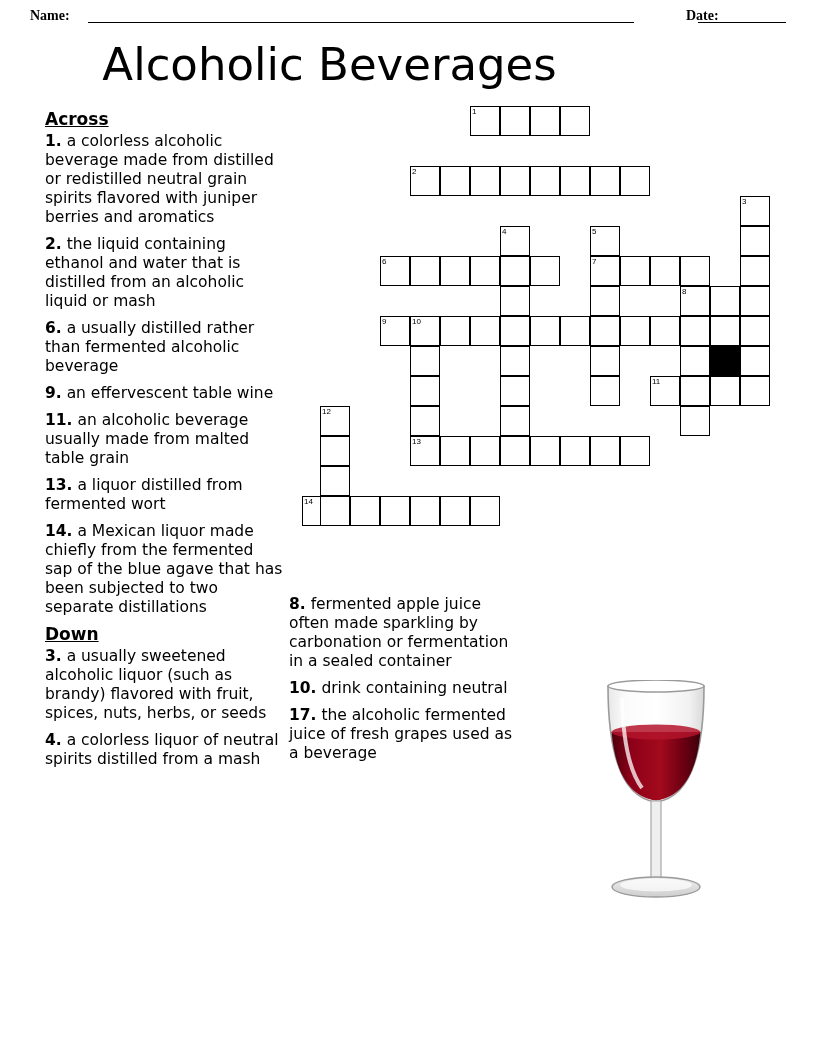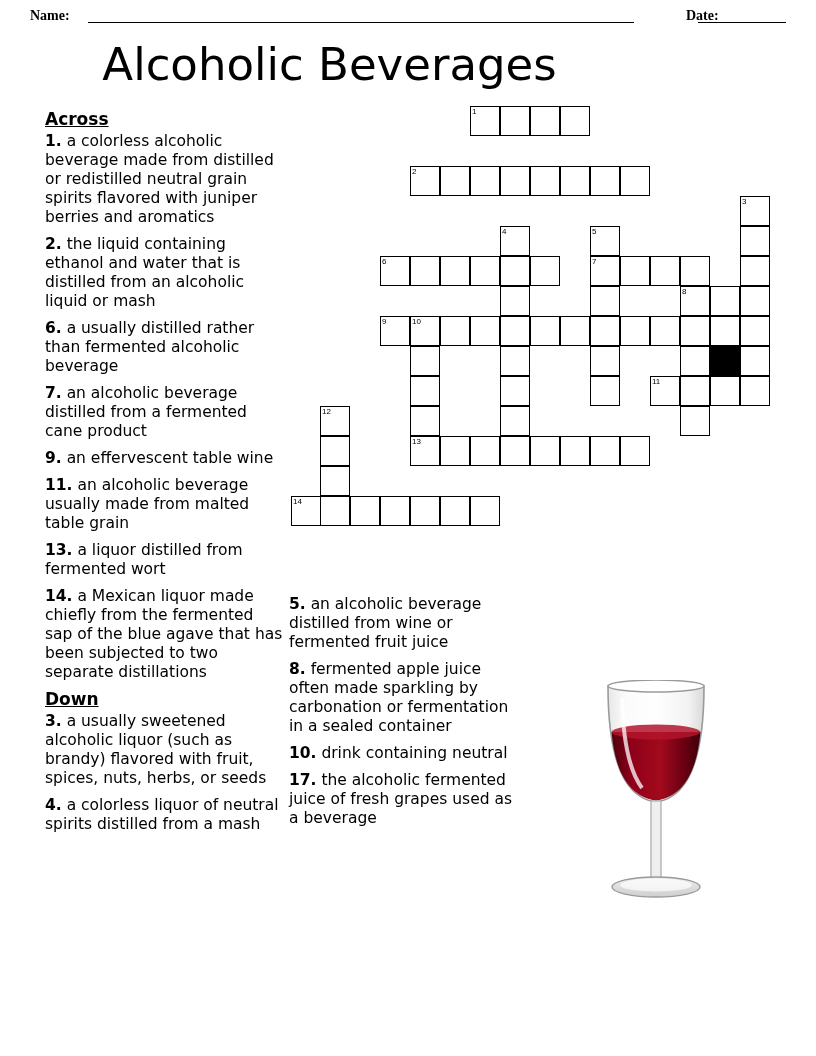--- a/index.html
+++ b/index.html
@@ -166,24 +166,20 @@
     </div>
     <div class="clue">
       <span class="num">2.</span>
       <span>the liquid containing ethanol and water that is distilled from an alcoholic liquid or mash</span>
     </div>
     <div class="clue">
       <span class="num">6.</span>
       <span>a usually distilled rather than fermented alcoholic beverage</span>
     </div>
     <div class="clue">
-      <span class="num">7.</span>
-      <span>an alcoholic beverage distilled from a fermented cane product</span>
-    </div>
-    <div class="clue">
       <span class="num">9.</span>
       <span>an effervescent table wine</span>
     </div>
     <div class="clue">
       <span class="num">11.</span>
       <span>an alcoholic beverage usually made from malted table grain</span>
     </div>
     <div class="clue">
       <span class="num">13.</span>
       <span>a liquor distilled from fermented wort</span>
@@ -199,24 +195,20 @@
       <span class="num">3.</span>
       <span>a usually sweetened alcoholic liquor (such as brandy) flavored with fruit, spices, nuts, herbs, or seeds</span>
     </div>
     <div class="clue">
       <span class="num">4.</span>
       <span>a colorless liquor of neutral spirits distilled from a mash</span>
     </div>
   </div>
 
   <div class="clue-col" id="clues-col-2">
-    <div class="clue">
-      <span class="num">5.</span>
-      <span>an alcoholic beverage distilled from wine or fermented fruit juice</span>
-    </div>
     <div class="clue">
       <span class="num">8.</span>
       <span>fermented apple juice often made sparkling by carbonation or fermentation in a sealed container</span>
     </div>
     <div class="clue">
       <span class="num">10.</span>
       <span>drink containing neutral</span>
     </div>
     <div class="clue">
       <span class="num">17.</span>
@@ -316,21 +308,21 @@
         <span class="cnum">13</span>
       </div>
       <div class="cell" style="left: 150px; top: 330px;"></div>
       <div class="cell" style="left: 180px; top: 330px;"></div>
       <div class="cell" style="left: 210px; top: 330px;"></div>
       <div class="cell" style="left: 240px; top: 330px;"></div>
       <div class="cell" style="left: 270px; top: 330px;"></div>
       <div class="cell" style="left: 300px; top: 330px;"></div>
       <div class="cell" style="left: 330px; top: 330px;"></div>
       <div class="cell" style="left: 30px; top: 360px;"></div>
-      <div class="cell" style="left: 1px; top: 390px;">
+      <div class="cell" style="left: 12px; top: 390px;">
         <span class="cnum">14</span>
       </div>
       <div class="cell" style="left: 30px; top: 390px;"></div>
       <div class="cell" style="left: 60px; top: 390px;"></div>
       <div class="cell" style="left: 90px; top: 390px;"></div>
       <div class="cell" style="left: 120px; top: 390px;"></div>
       <div class="cell" style="left: 150px; top: 390px;"></div>
       <div class="cell" style="left: 180px; top: 390px;"></div>
     </div>
 

